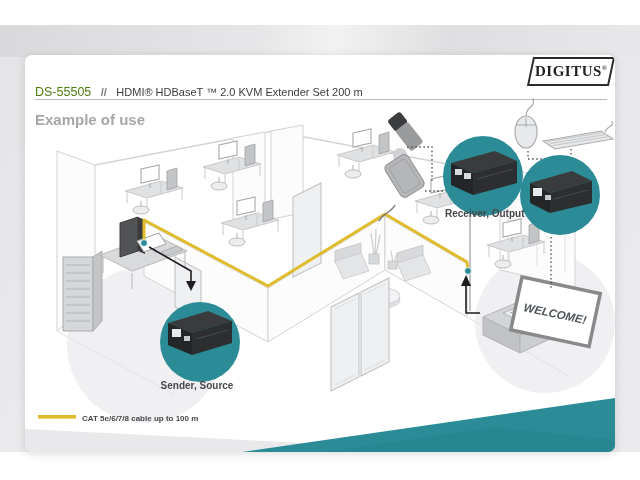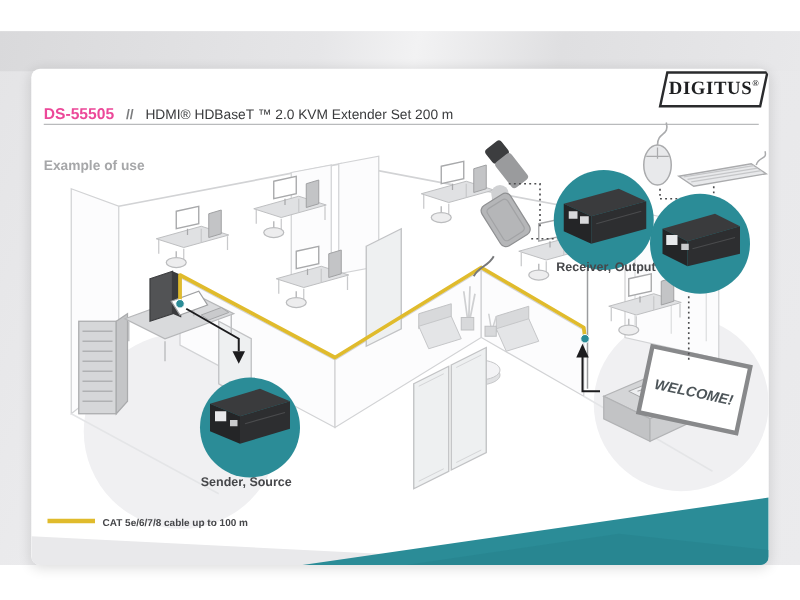--- a/index.html
+++ b/index.html
@@ -10,27 +10,27 @@
   .topband{position:absolute;left:0;top:25px;width:640px;height:32px;
        background:linear-gradient(100deg,#d9d9db 0%,#e6e6e8 40%,#f2f2f3 52%,#dfdfe1 70%,#e8e8ea 100%);}
   .page{position:absolute;left:25px;top:55px;width:590px;height:397px;background:#ffffff;
        border-radius:7px;box-shadow:0 2px 10px rgba(0,0,0,.14);overflow:hidden;}
   .logo{position:absolute;left:505px;top:2px;width:78px;height:25px;border:2px solid #2a2b2d;
        background:#fff;transform:skewX(-12deg);display:flex;align-items:center;justify-content:center;}
   .logo-text{transform:skewX(12deg);font-family:"Liberation Serif",serif;font-weight:bold;
        font-size:15px;color:#1e1f21;letter-spacing:.5px;white-space:nowrap;}
   .logo-text sup{font-size:7px;}
   .hdr{position:absolute;left:10px;top:27px;width:560px;white-space:nowrap;}
-  .model{color:#ec4899;font-weight:bold;font-size:12.5px;}
+  .model{color:#4d7c0f;font-weight:normal;font-size:12.5px;}
   .sep{color:#7b7c7e;font-weight:bold;font-size:11px;margin:0 5px;}
   .title{color:#3a3b3d;font-size:11px;}
   .rule{position:absolute;left:10px;top:44px;width:572px;height:1px;background:#b9babc;}
   .h-de{position:absolute;left:10px;top:58px;font-size:11px;font-weight:bold;color:#353638;
        text-decoration:underline;}
-  .h-en{position:absolute;left:10px;top:72px;font-size:11px;font-weight:bold;color:#a6a7a9;}
+  .h-en{position:absolute;left:10px;top:56px;font-size:15px;font-weight:bold;color:#a6a7a9;}
   svg{position:absolute;left:0;top:0;}
   text{font-family:"Liberation Sans",sans-serif;}
   .lbl{font-size:10px;font-weight:bold;fill:#46474a;}
   .legend-t{font-size:8px;font-weight:bold;fill:#46474a;}
   .welcome-t{font-size:11.5px;font-weight:bold;font-style:italic;fill:#4d5559;}
   .wall{fill:#fcfcfd;stroke:#d2d3d5;stroke-width:1;}
   .door{fill:#eef0f1;stroke:#c2c3c5;stroke-width:1.1;}
   .dot{stroke:#4a4b4d;stroke-width:1.3;stroke-dasharray:1.5 2.6;fill:none;}
   .blk{stroke:#1c1c1e;stroke-width:1.6;fill:none;}
 </style>

